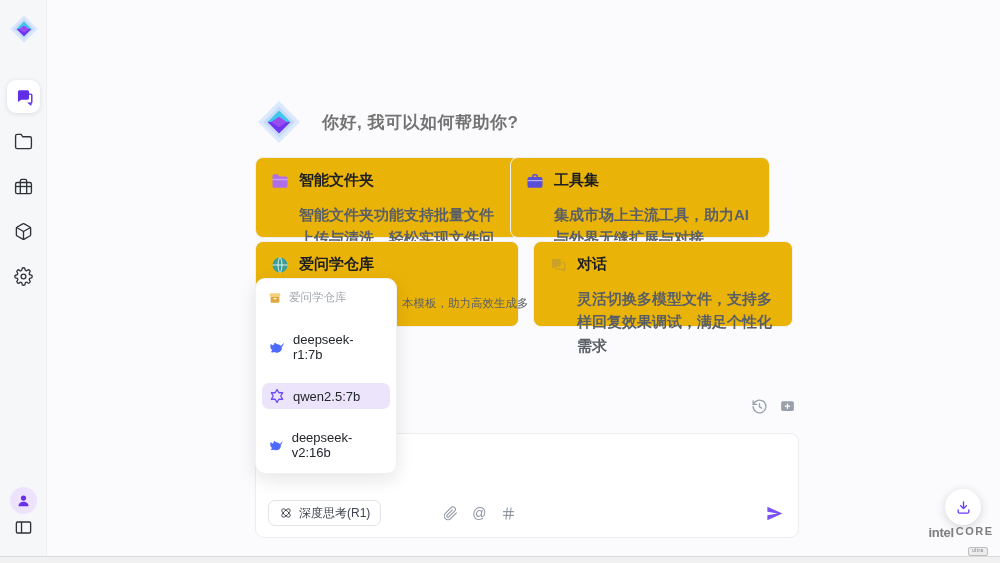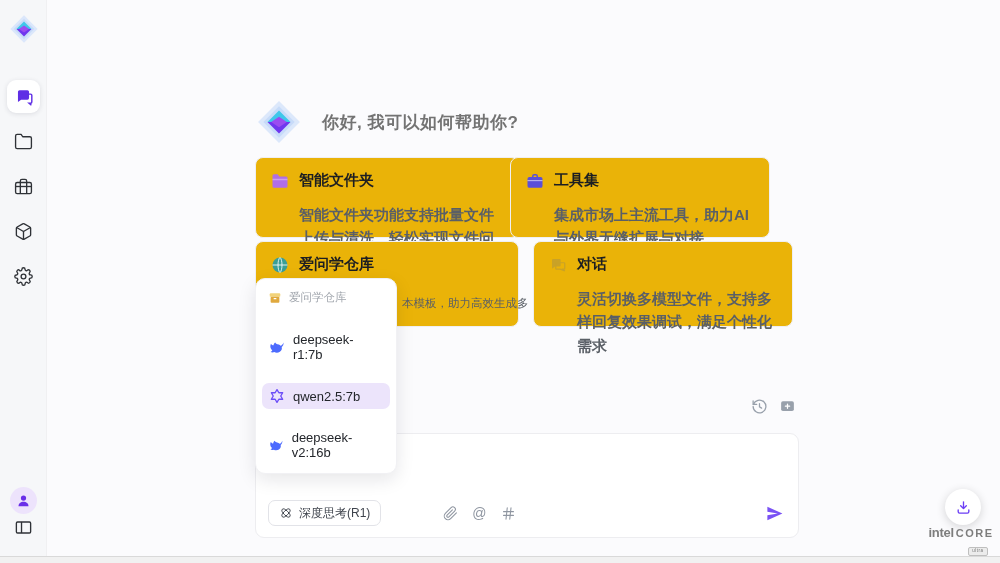--- a/index.html
+++ b/index.html
@@ -74,21 +74,21 @@
   .mini-ics { display:flex; align-items:center; gap:14px; margin-left:16px; color:#8f96a1; }
   .mini-ics .at { font-size:14px; line-height:1; cursor:pointer; }
   .send-ic { margin-left:auto; color:#7a52f4; cursor:pointer; display:flex; }
 
   
   .fab { position:absolute; left:945px; top:489px; width:36px; height:36px; border-radius:50%;
     background:#fff; box-shadow:0 2px 10px rgba(0,0,0,.16); display:flex;
     align-items:center; justify-content:center; cursor:pointer; }
   .intel { position:absolute; left:926px; top:526px; width:70px; text-align:center;
     color:#7d7d7d; line-height:1; }
-  .intel .line { display:flex; align-items:flex-end; justify-content:center; gap:2px; }
+  .intel .line { display:flex; align-items:flex-start; justify-content:center; gap:2px; }
   .intel .i1 { font-size:13px; font-weight:bold; letter-spacing:-.3px; }
   .intel .i2 { font-size:11px; letter-spacing:1.5px; font-weight:600; }
   .intel .badge { display:inline-block; margin-top:2px; margin-left:34px; font-size:4.5px;
     letter-spacing:.5px; color:#777; background:#ececec; border:1px solid #bfbfbf;
     border-radius:2px; padding:1px 3px; }
 
   .bottom-strip { position:absolute; left:0; top:556px; width:1000px; height:7px;
     background:#f1f1f1; border-top:1px solid #d9d9d9; }
 
   svg { display:block; }

